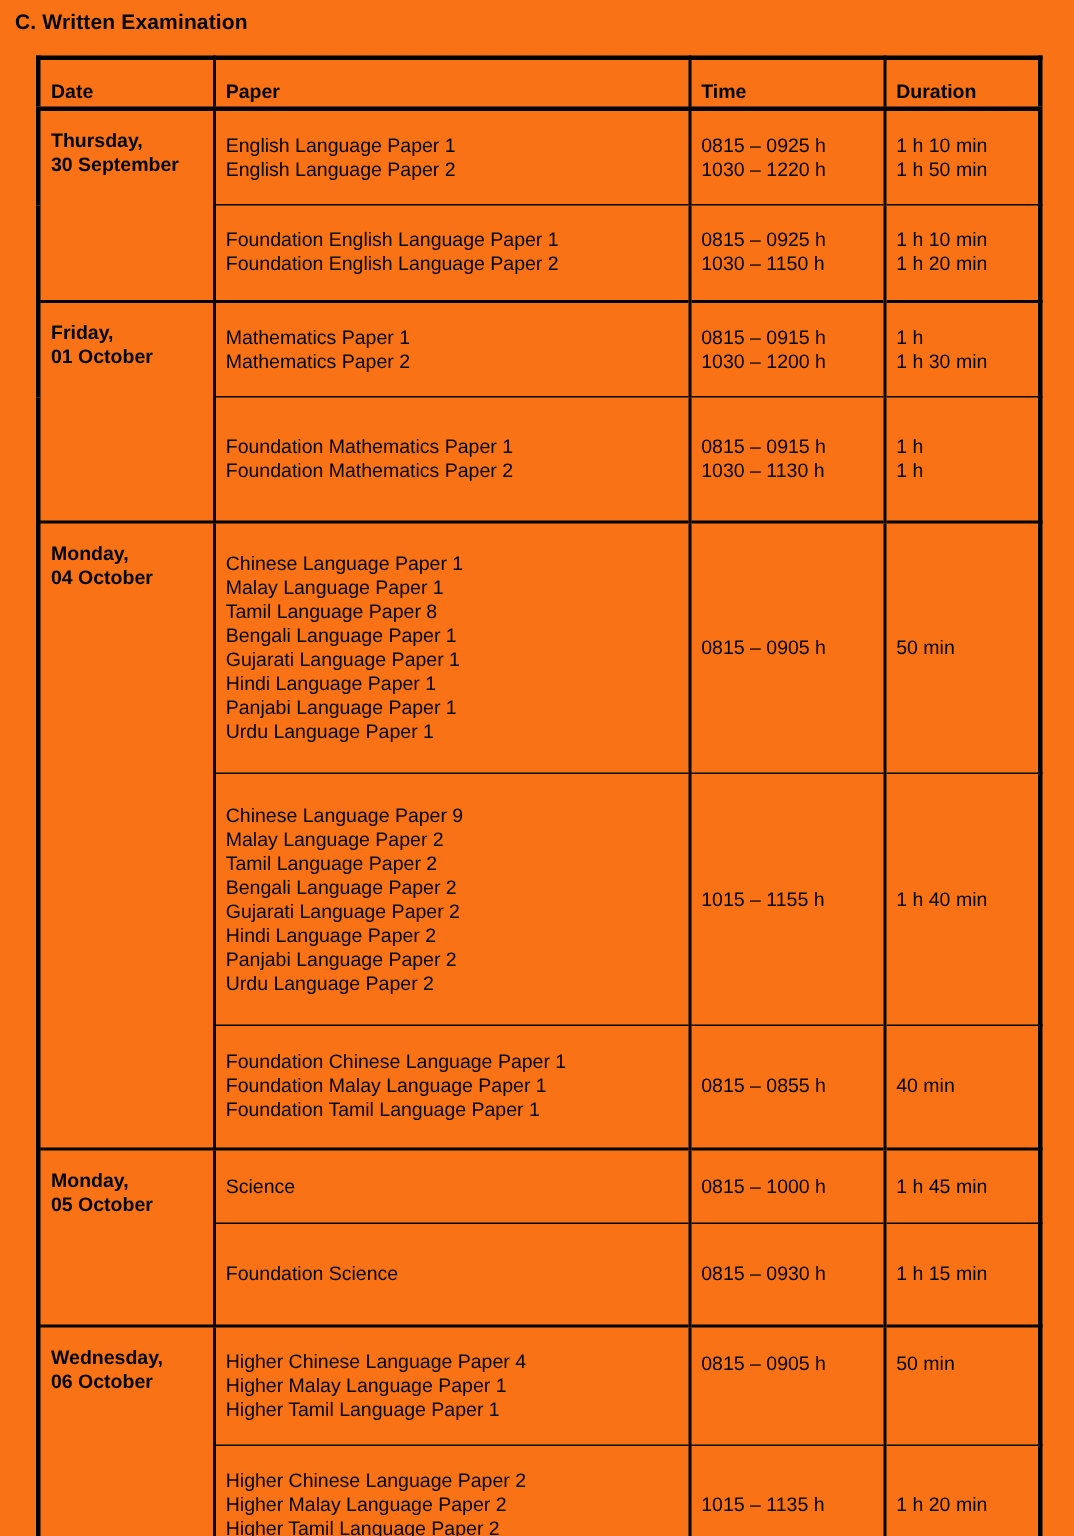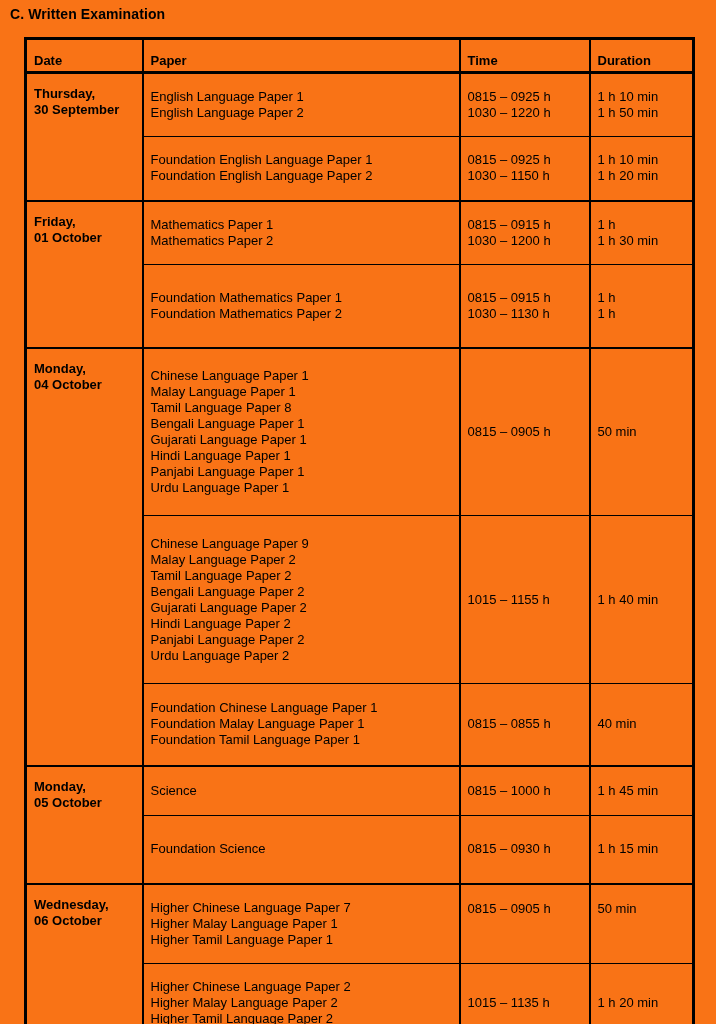--- a/index.html
+++ b/index.html
@@ -226,21 +226,21 @@
           <td class="duration-cell">
             <div>1 h 15 min</div>
           </td>
         </tr>
         <tr class="group-start" style="height: 80px;">
           <td class="date-cell" rowspan="2">
             <div>Wednesday,</div>
             <div>06 October</div>
           </td>
           <td class="paper-cell">
-            <div>Higher Chinese Language Paper 7</div>
+            <div>Higher Chinese Language Paper 4</div>
             <div>Higher Malay Language Paper 1</div>
             <div>Higher Tamil Language Paper 1</div>
           </td>
           <td class="time-cell v-top">
             <div>0815 – 0905 h</div>
           </td>
           <td class="duration-cell v-top">
             <div>50 min</div>
           </td>
         </tr>

